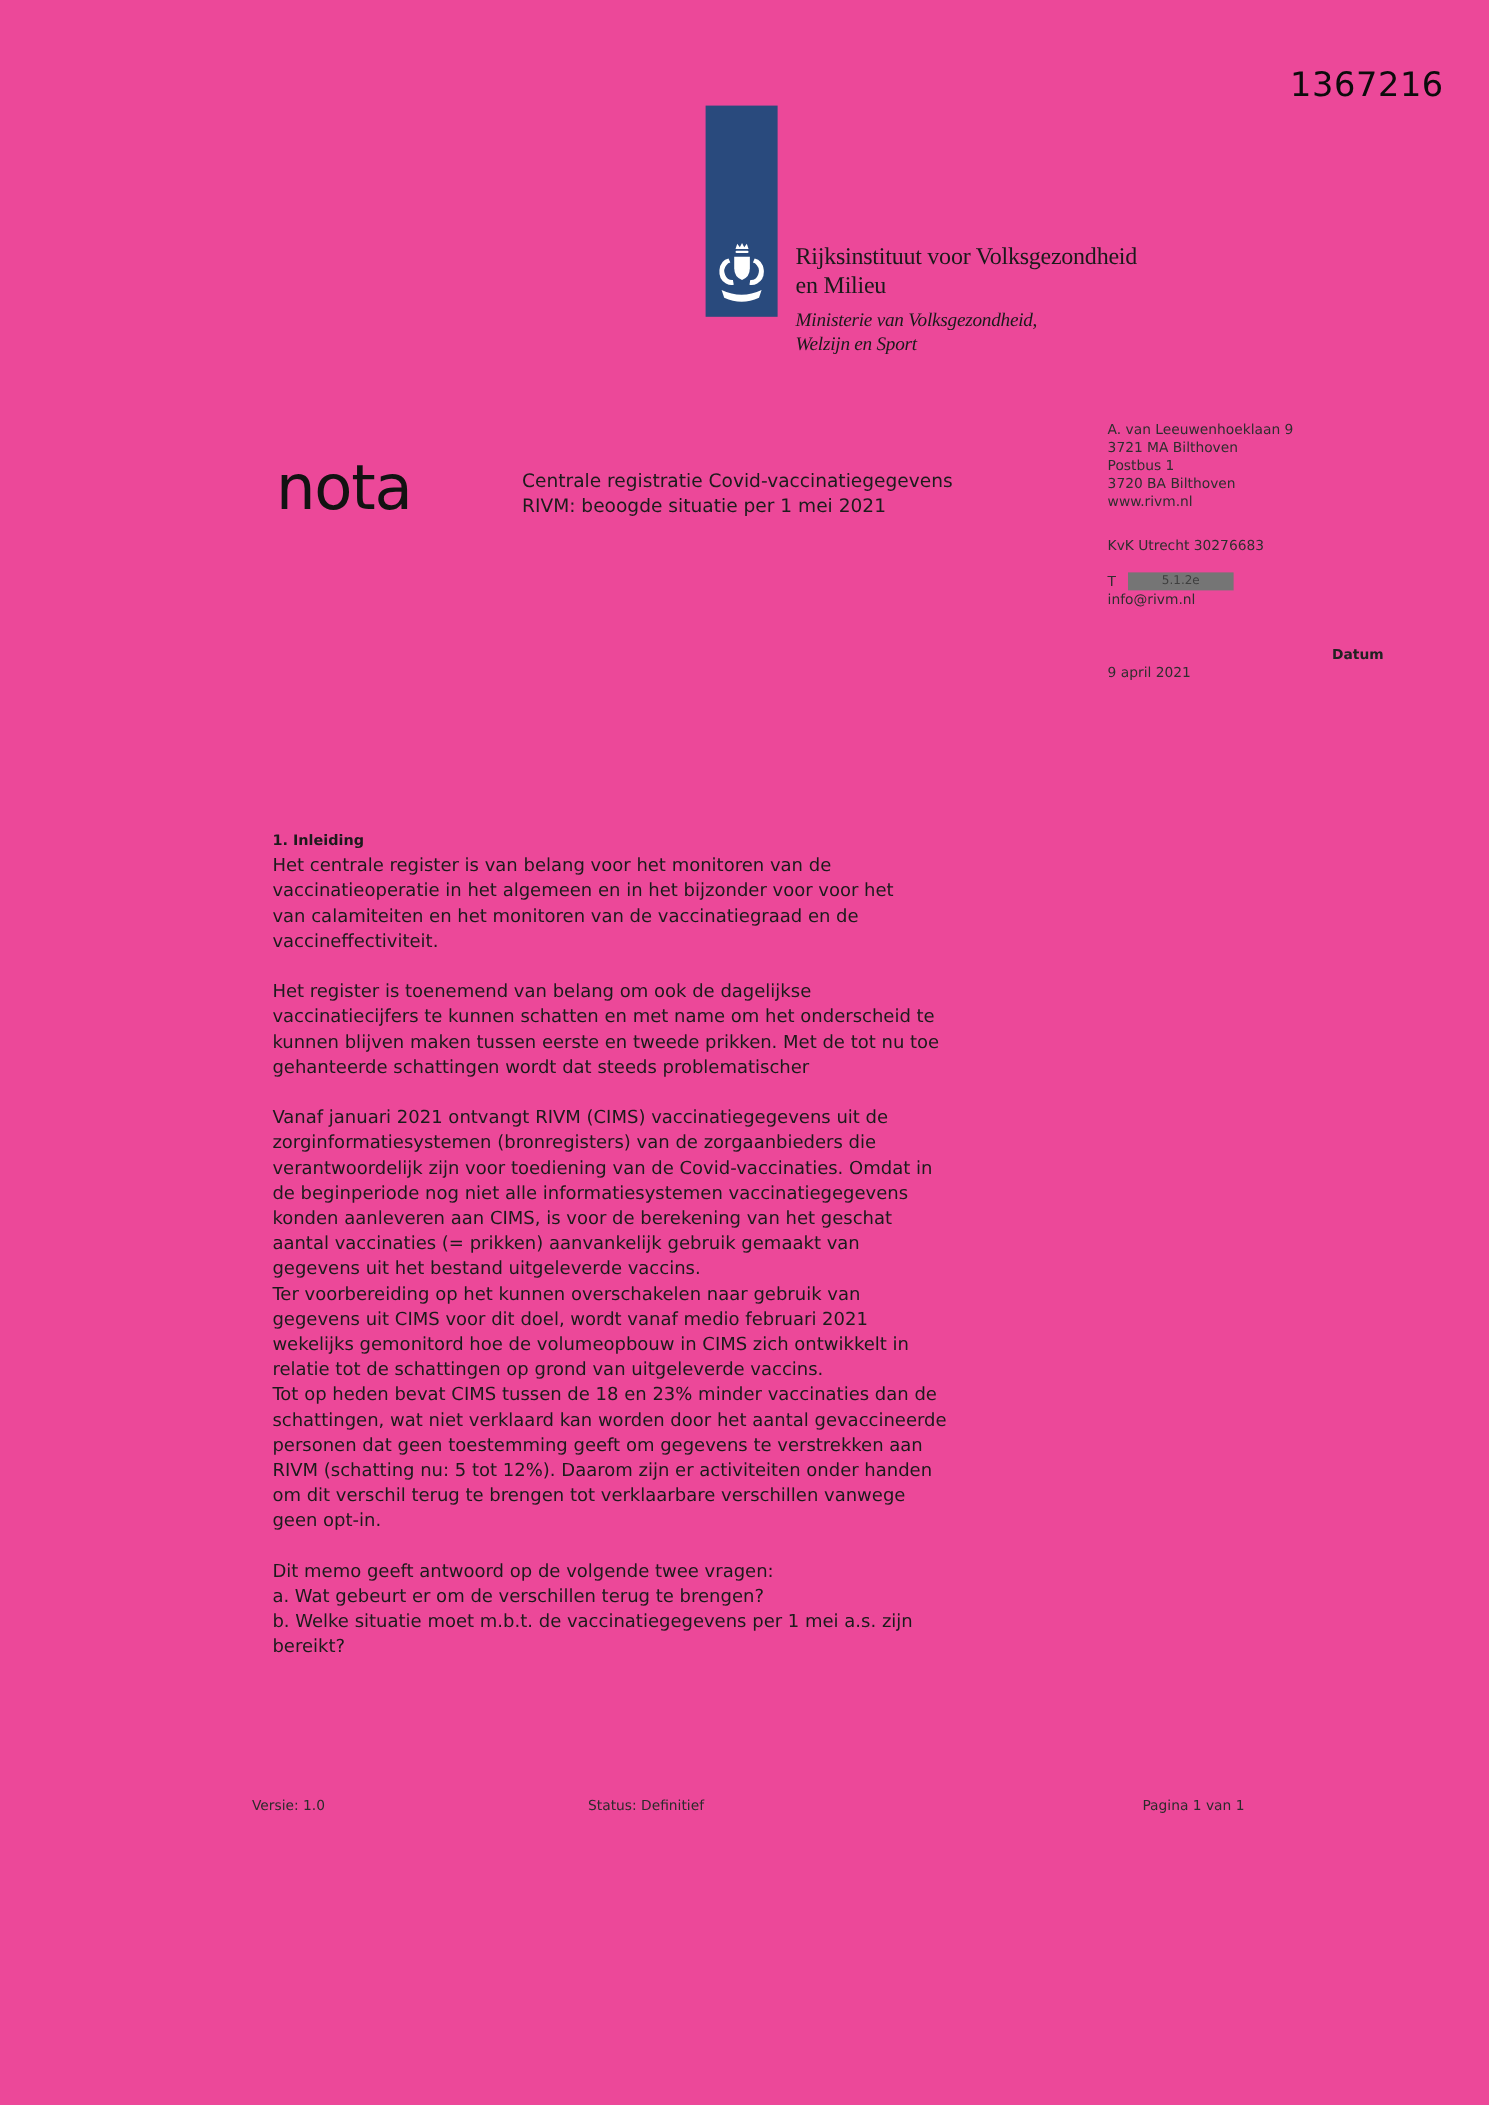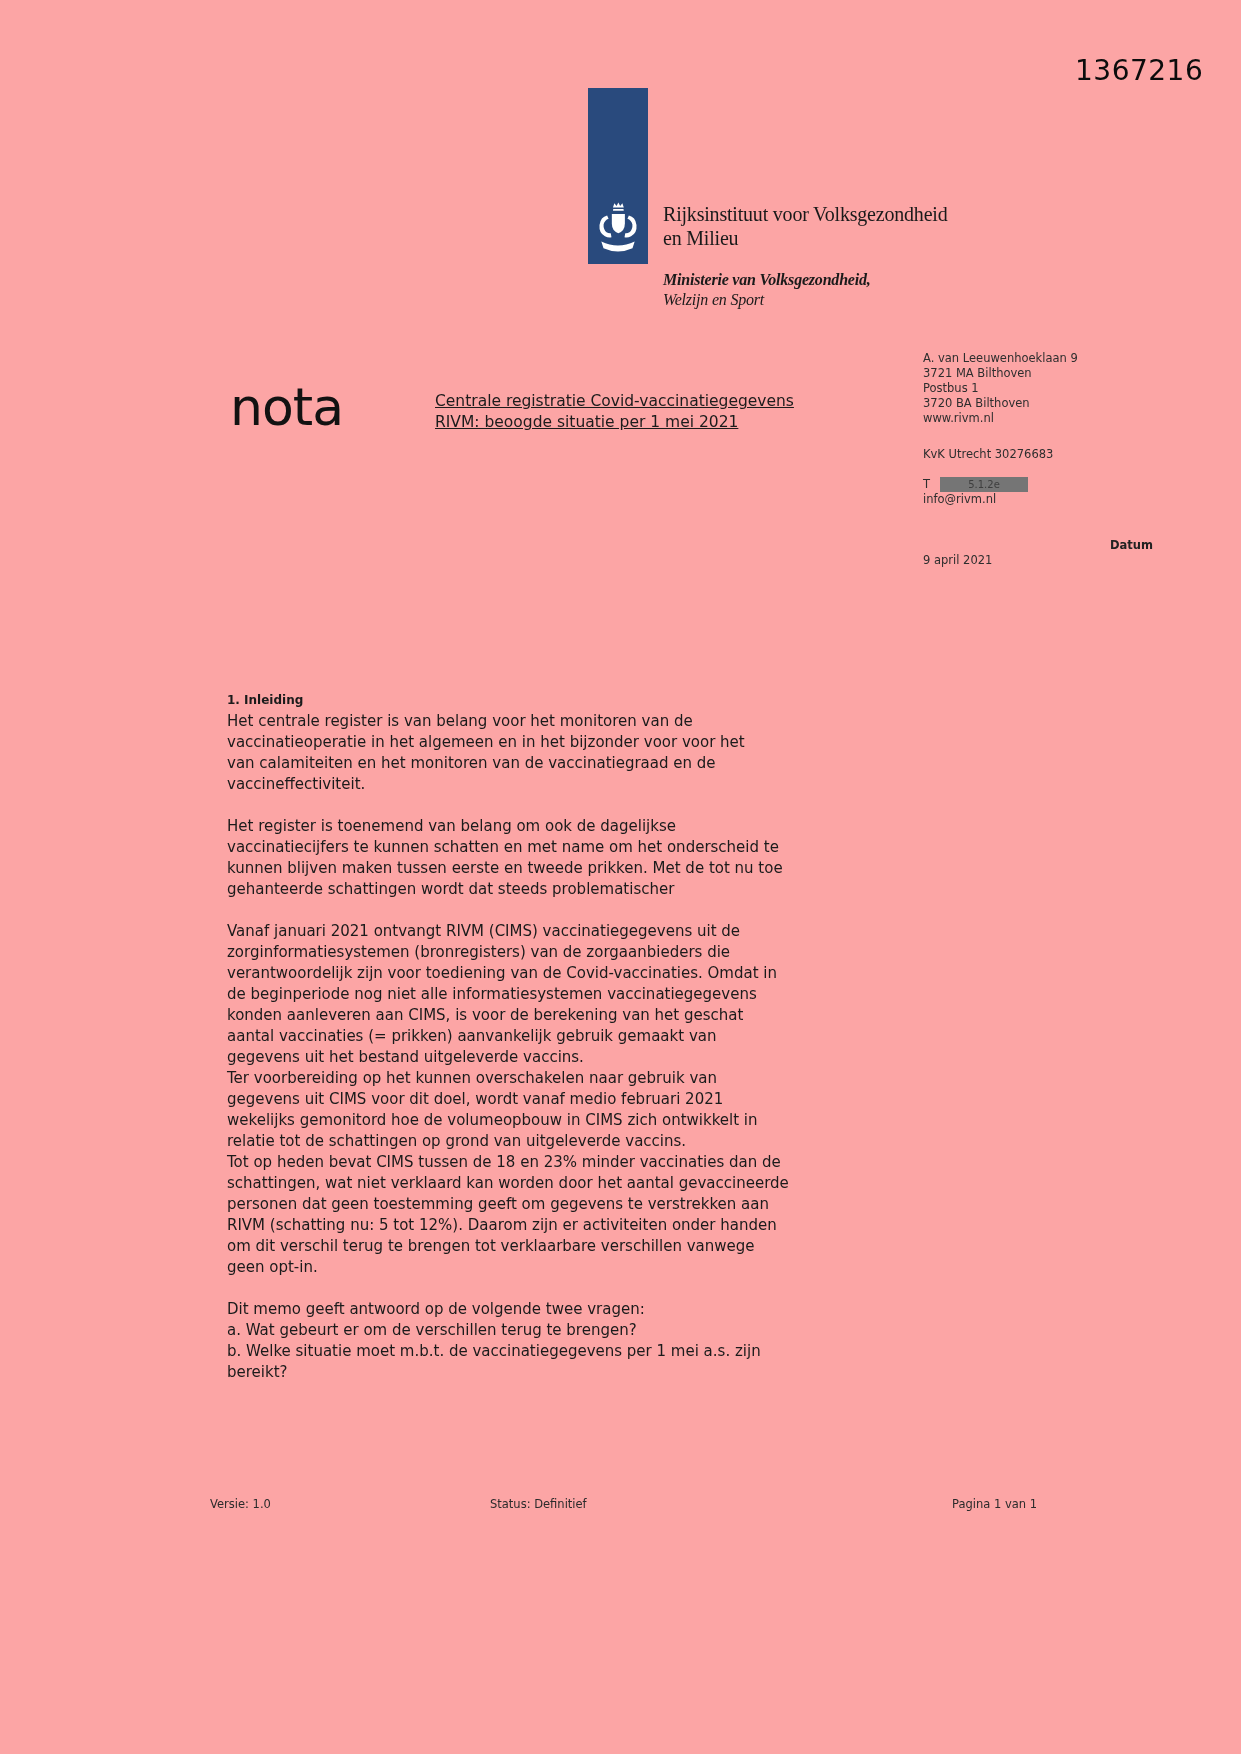--- a/index.html
+++ b/index.html
@@ -2,21 +2,21 @@
 <html><head>
 <meta charset="utf-8">
 <style>
   * { margin: 0; padding: 0; box-sizing: border-box; }
   html, body { background: #ffffff; }
   body { font-family: "DejaVu Sans", "Liberation Sans", sans-serif; }
   .page {
     position: relative;
     width: 1241px;
     height: 1754px;
-    background: #fca5a5;
+    background: #ec4899;
     overflow: hidden;
   }
 
   
   .docnum {
     position: absolute;
     left: 1075px; top: 54px;
     font-size: 28px;
     color: #0c0c0c;
     letter-spacing: 0.5px;
@@ -45,38 +45,37 @@
     line-height: 24px;
     letter-spacing: -0.2px;
   }
   .ministry-line {
     font-family: "Liberation Serif", "DejaVu Serif", serif;
     font-style: italic;
     font-size: 16px;
     line-height: 20px;
     letter-spacing: -0.2px;
   }
-  .ministry-first { margin-top: 20px; font-weight: bold; }
+  .ministry-first { margin-top: 8px; }
 
   
   .nota {
     position: absolute;
     left: 230px; top: 381px;
     font-size: 52px;
     line-height: 52px;
     color: #121212;
     letter-spacing: -1px;
   }
   .subject {
     position: absolute;
     left: 435px; top: 391px;
     font-size: 15.5px;
     line-height: 21px;
     color: #1c1c1c;
-    text-decoration: underline;
   }
 
   
   .contact {
     position: absolute;
     left: 923px; top: 351px;
     width: 230px;
     font-size: 11.5px;
     line-height: 15px;
     color: #2e2e2e;

